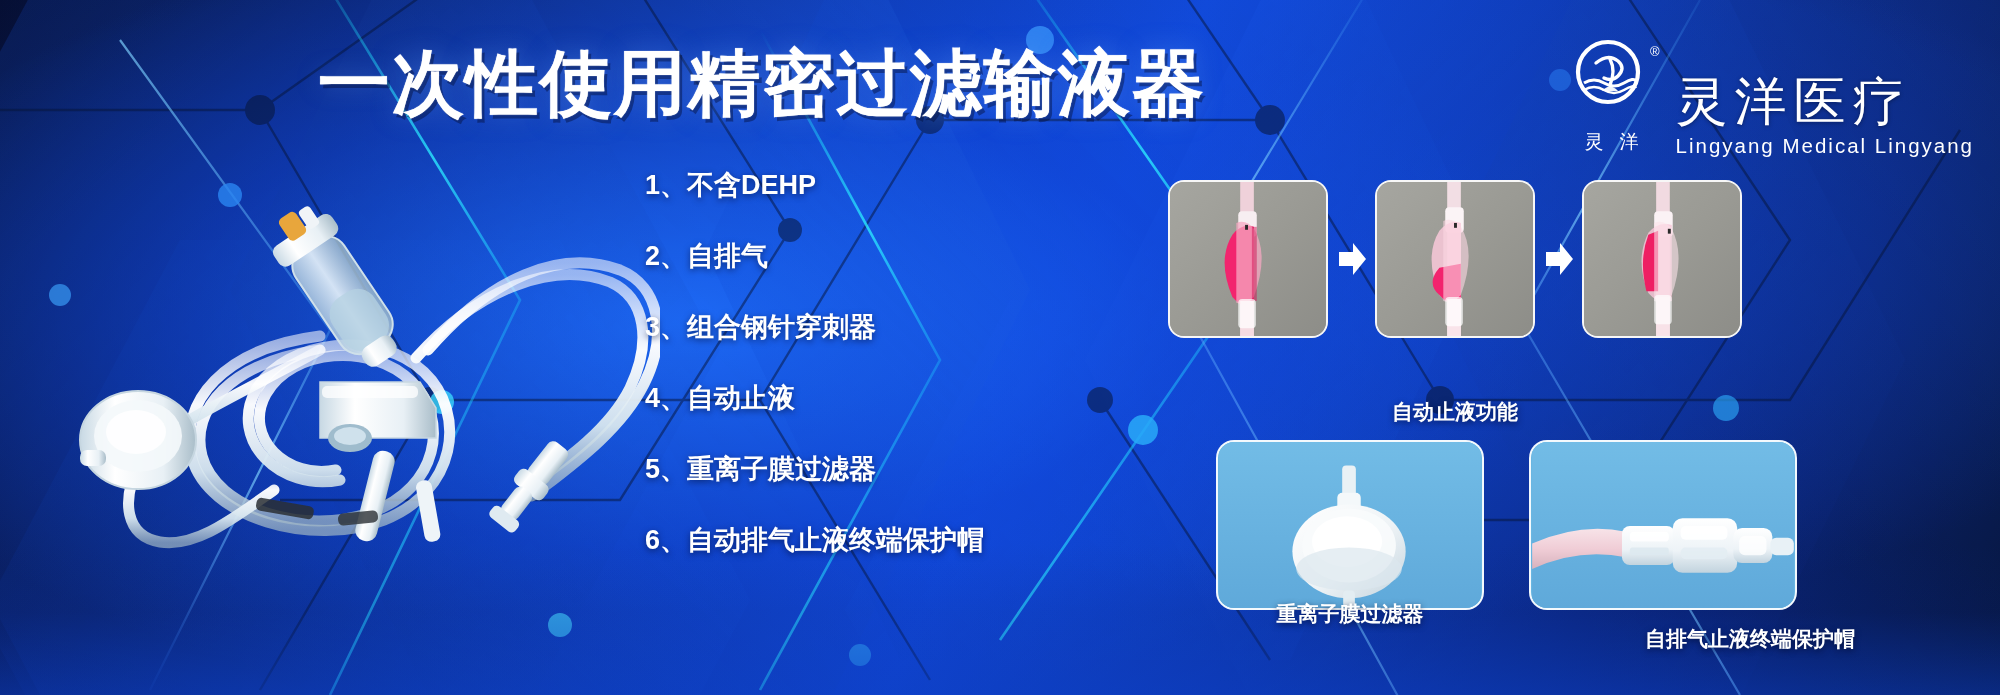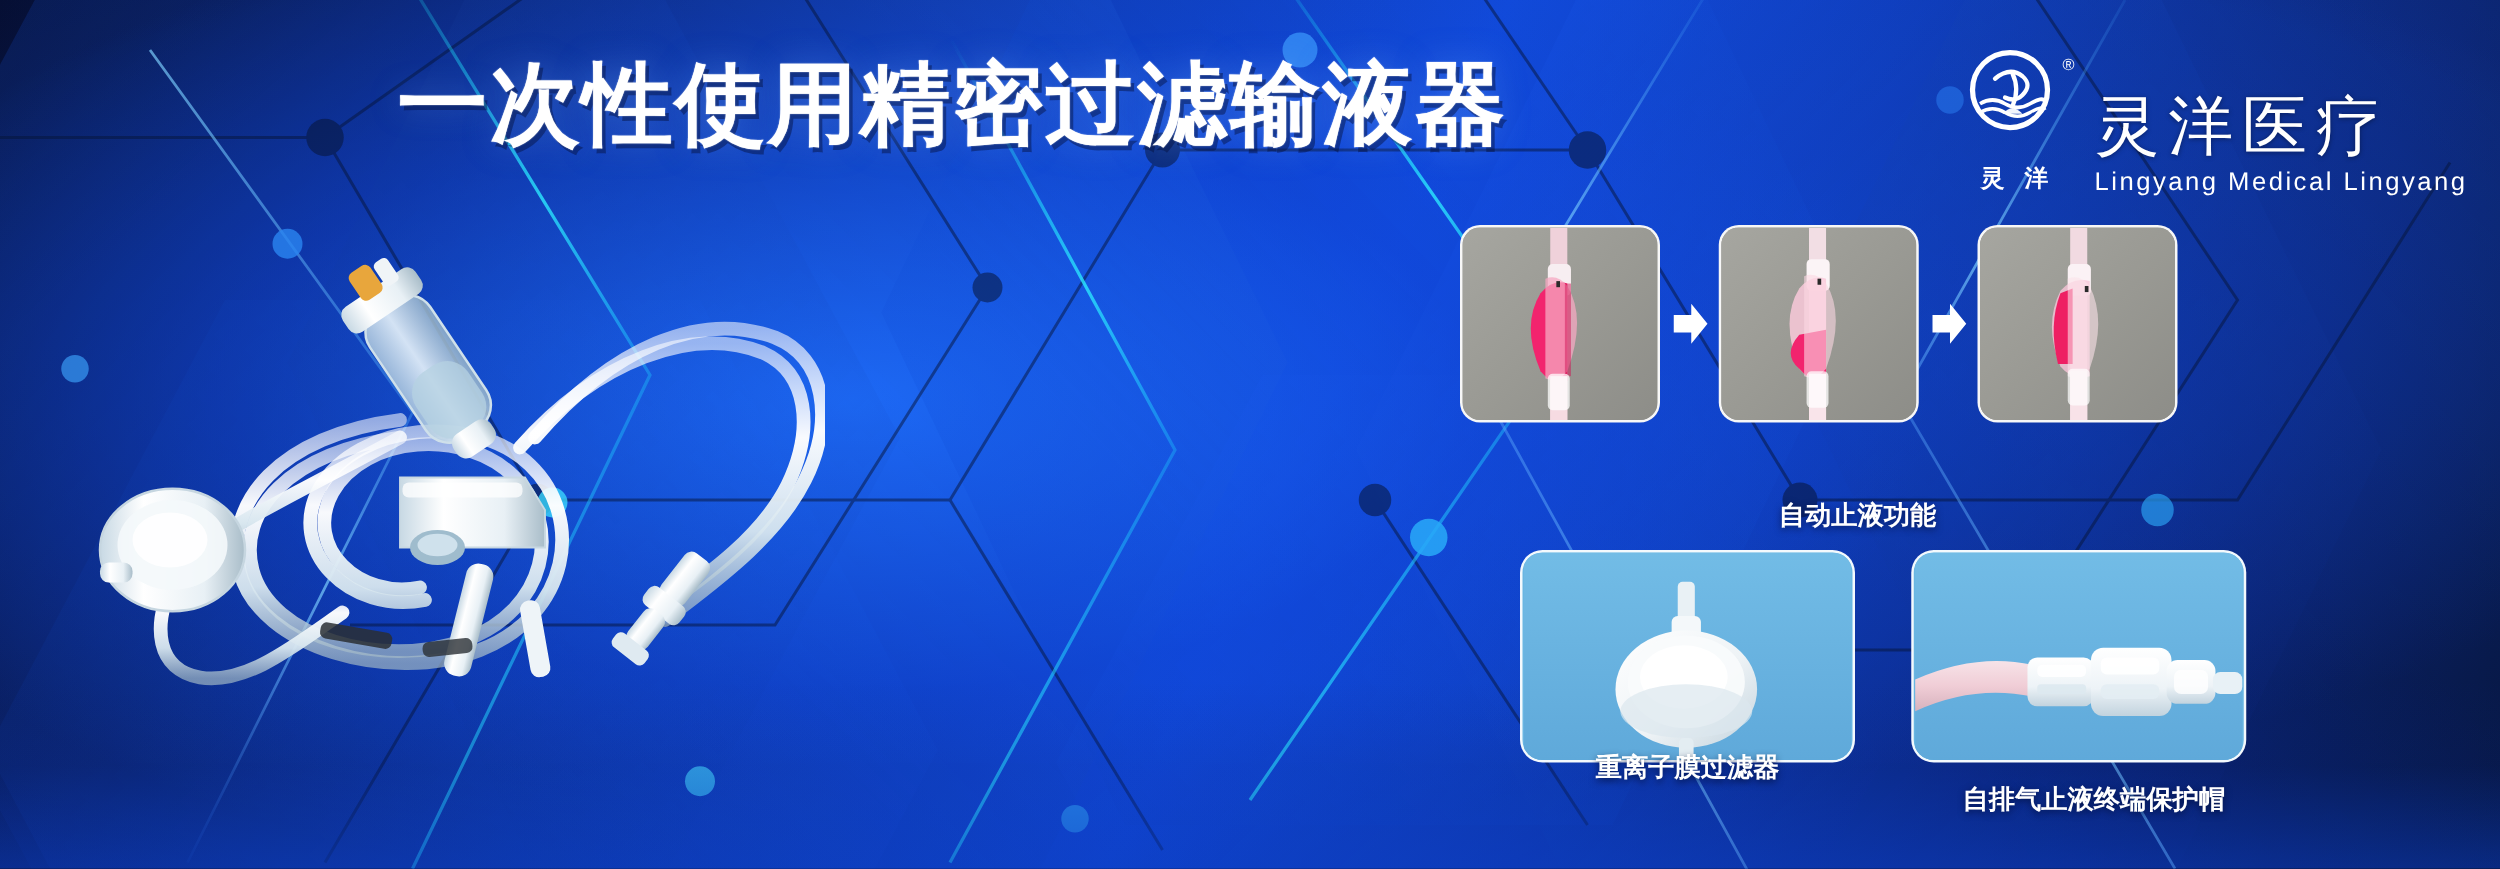--- a/index.html
+++ b/index.html
@@ -46,21 +46,21 @@
     position:absolute; right:26px; top:38px;
     display:flex; align-items:center; gap:18px;
   }
   .logo-mark { position:relative; width:92px; text-align:center; }
   .logo-mark .reg {
     position:absolute; right:-2px; top:6px; color:#fff;
     font-size:13px; line-height:13px;
   }
   .logo-mark .cn-sub {
     margin-top:20px; color:#fff; font-size:19px; letter-spacing:16px;
-    text-indent:16px; font-weight:bold;
+    text-indent:16px; font-weight:normal;
   }
   .logo-text { line-height:1;margin-top:37px; }
   .logo-text .cn {
     color:#fff; font-size:52px; letter-spacing:7px; font-weight:normal;
     text-shadow:0 1px 4px rgba(0,0,0,.4);
   }
   .logo-text .en {
     margin-top:9px; color:#fff; font-size:20.5px; letter-spacing:2.0px;
     font-weight:normal; white-space:nowrap;
   }
@@ -101,36 +101,36 @@
   .arrow {
     width:47px; display:flex; align-items:center; justify-content:center;
   }
   .arrow svg { display:block; }
 
   .caption {
     position:absolute;
     color:#ffffff; font-size:21px; font-weight:bold;
     white-space:nowrap; text-shadow:0 2px 6px rgba(2,12,48,.7);
   }
-  .cap-top { left:1486px; top:398px; transform:translateX(-50%); }
+  .cap-top { left:1455px; top:398px; transform:translateX(-50%); }
 
   .photo-row-bottom {
     position:absolute; left:1216px; top:440px;
     display:flex; gap:45px;
   }
   .shot-lg {
     position:relative;
     width:268px; height:170px;
     border-radius:18px;
     border:2px solid rgba(255,255,255,.92);
     overflow:hidden;
     background:#69b6e2;
   }
   .cap-bl { left:1350px; top:600px; transform:translateX(-50%); }
-  .cap-br { left:1675px; top:625px; transform:translateX(-50%); }
+  .cap-br { left:1750px; top:625px; transform:translateX(-50%); }
 </style>
 </head>
 <body>
 
 <div id="banner">
 
   <svg class="bg-layer hex-shapes" viewBox="0 0 2000 695" preserveAspectRatio="none">
     <defs>
       <linearGradient id="hexg1" x1="0" y1="0" x2="1" y2="1">
         <stop offset="0%" stop-color="#1d62ff" stop-opacity=".42"></stop>
@@ -302,20 +302,28 @@
       </svg>
       <span class="reg">®</span>
       <div class="cn-sub">灵洋</div>
     </div>
     <div class="logo-text">
       <div class="cn">灵洋医疗</div>
       <div class="en">Lingyang Medical Lingyang</div>
     </div>
   </div>
 
+  <div class="features">
+    <div class="feature-item">1、不含DEHP</div>
+    <div class="feature-item">2、自排气</div>
+    <div class="feature-item">3、组合钢针穿刺器</div>
+    <div class="feature-item">4、自动止液</div>
+    <div class="feature-item">5、重离子膜过滤器</div>
+    <div class="feature-item">6、自动排气止液终端保护帽</div>
+  </div>
 
   <div class="photo-row-top">
 
     <div class="shot">
       <svg viewBox="0 0 160 158" width="100%" height="100%">
         <defs>
           <linearGradient id="gbg" x1="0" y1="0" x2="1" y2="1">
             <stop offset="0%" stop-color="#a6a6a0"></stop>
               <stop offset="50%" stop-color="#9a9a94"></stop>
             <stop offset="100%" stop-color="#8d8d88"></stop>

